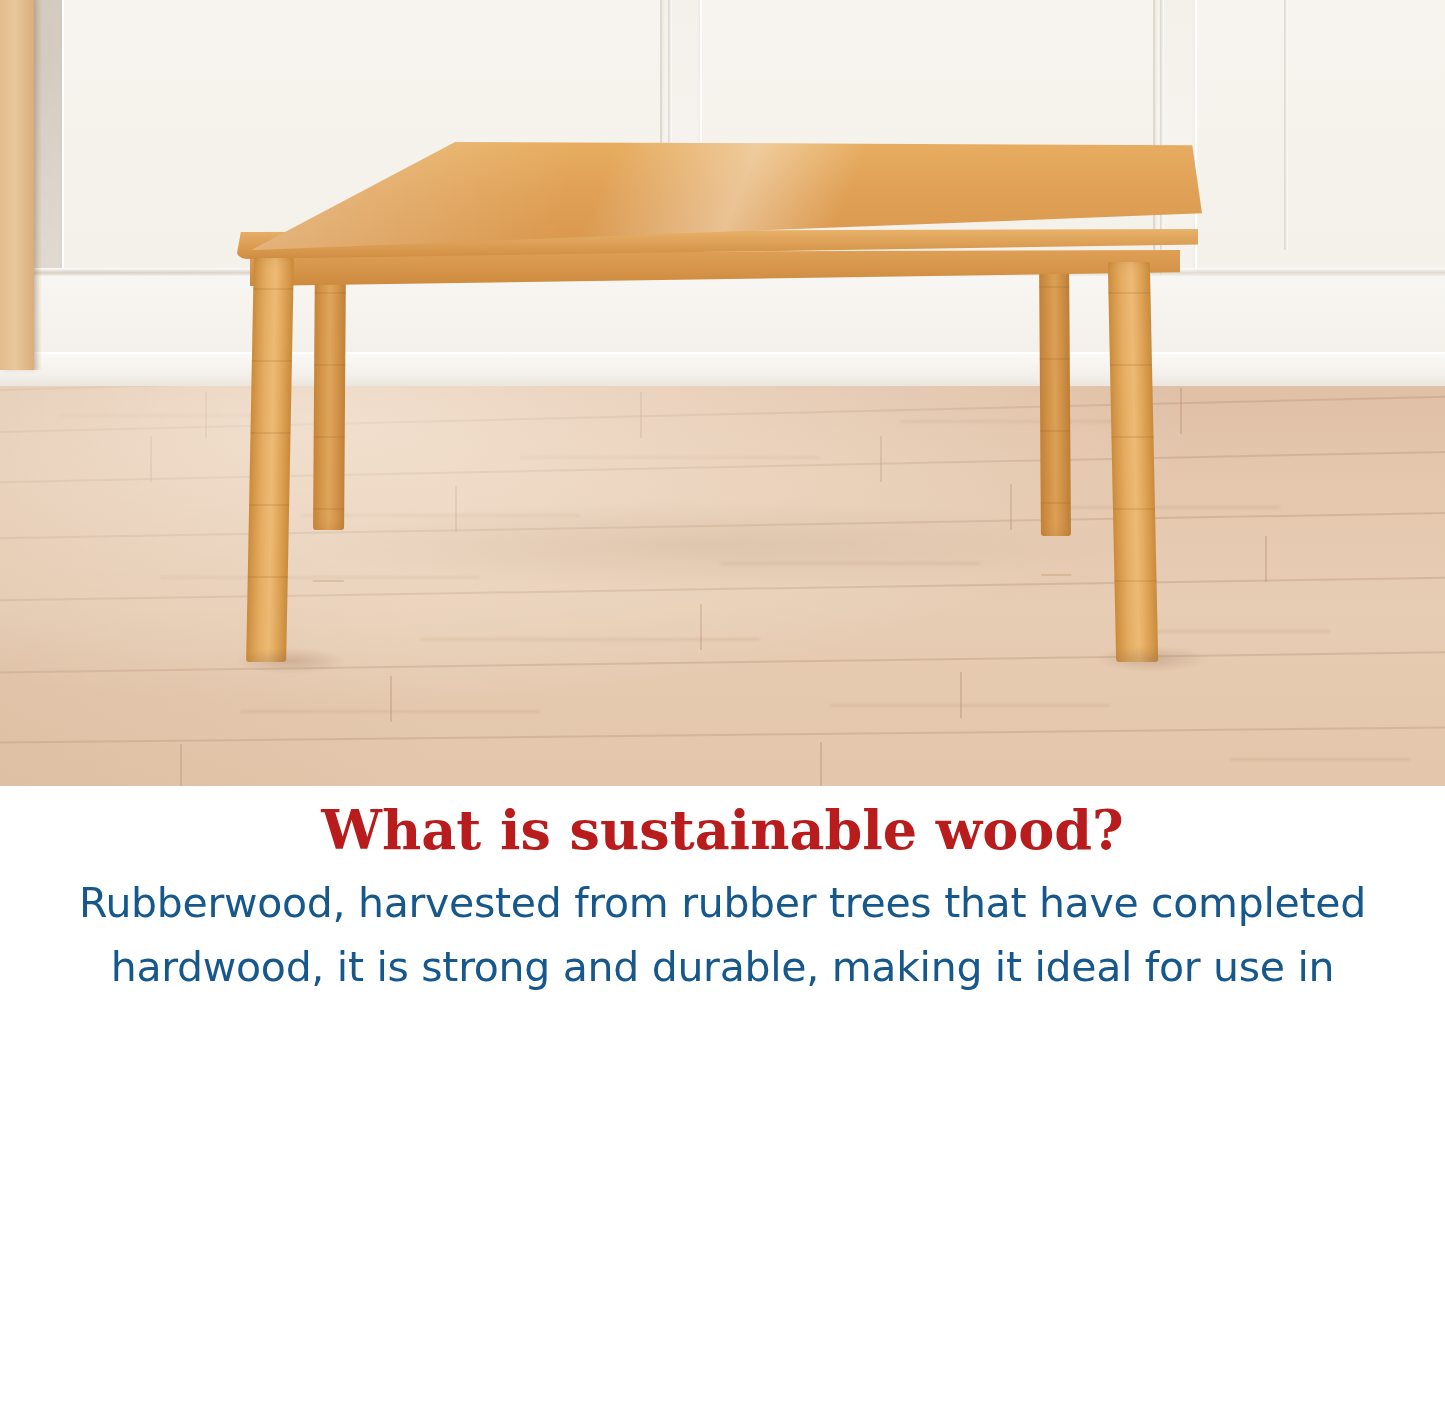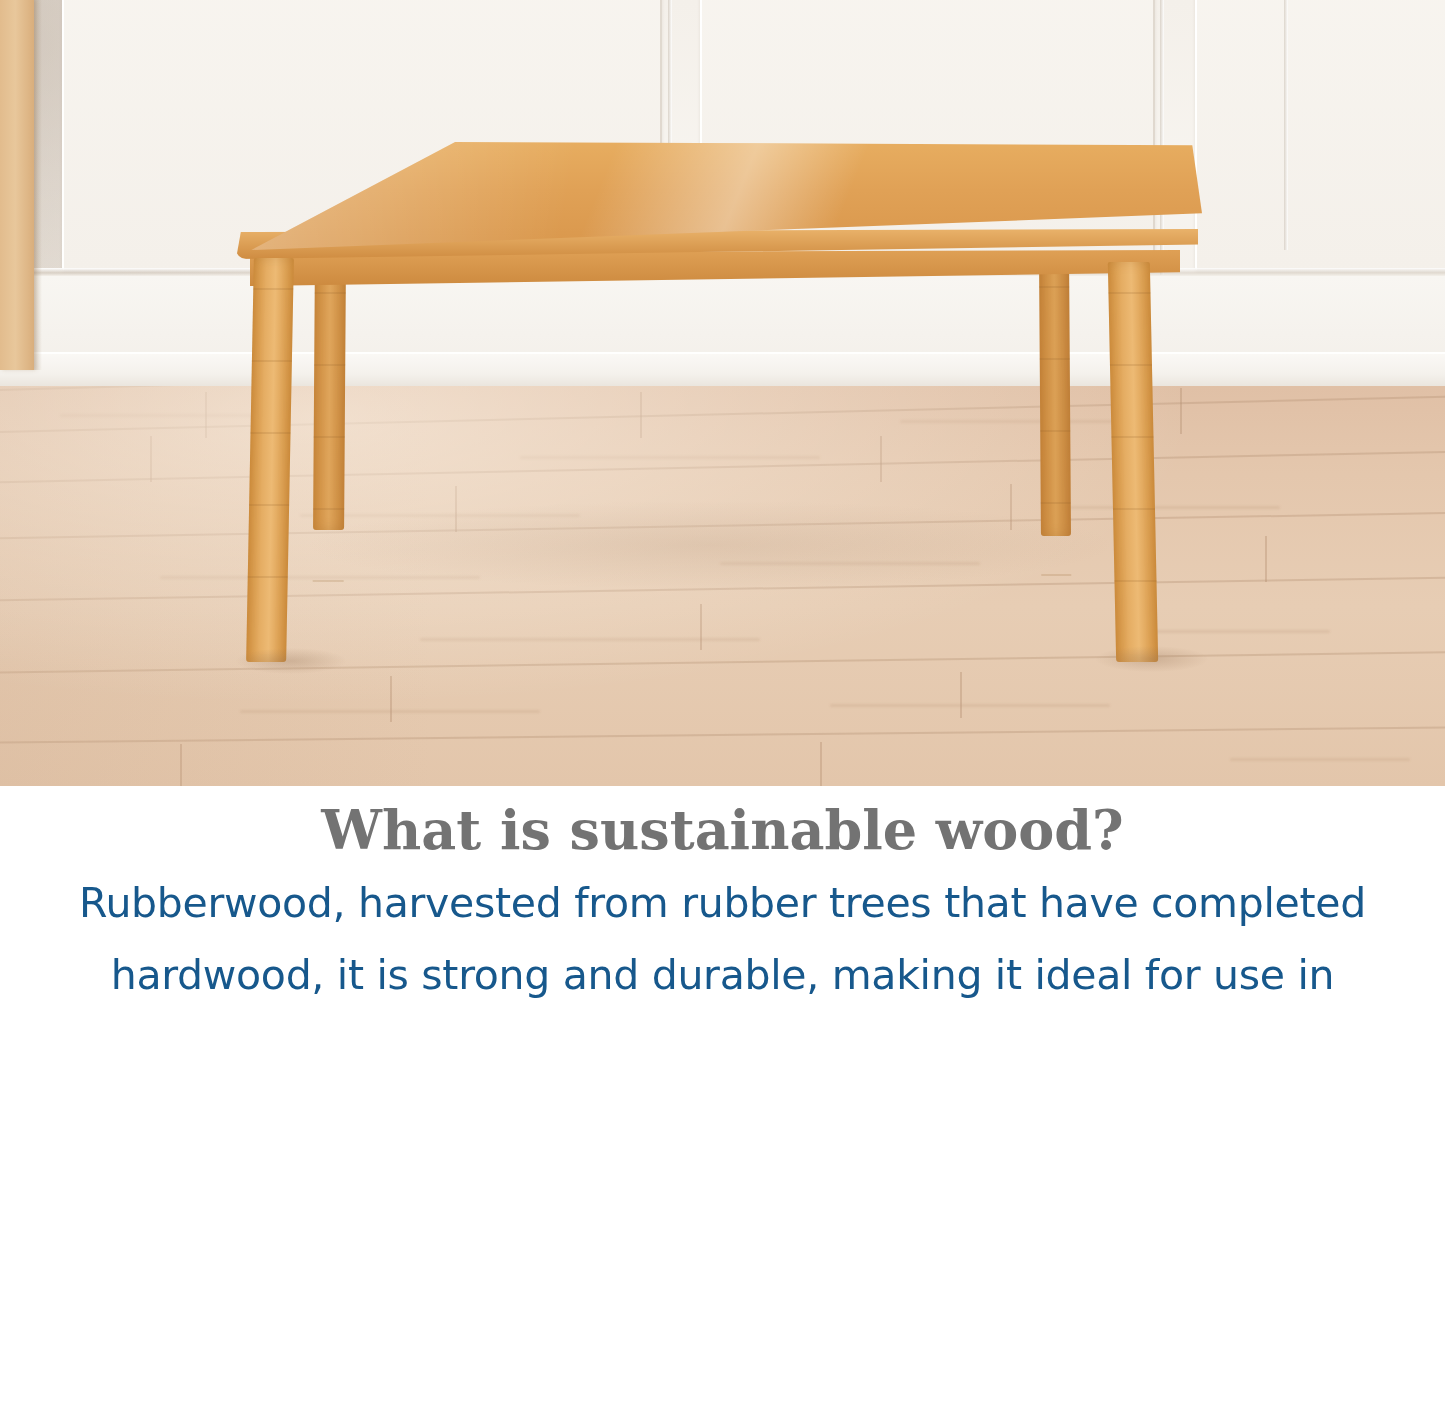--- a/index.html
+++ b/index.html
@@ -181,33 +181,33 @@
     line-height:1.02;
     letter-spacing:-1px;
     color:#1b6aa5;
   }
   .subhead {
     margin-top:16px;
     font-family:"DejaVu Serif", serif;
     font-weight:700;
     font-size:54px;
     line-height:1.05;
-    color:#737373;
+    color:#b91c1c;
   }
   .bodycopy {
     margin:12px auto 0;
     width:1360px;
     font-family:"DejaVu Sans", sans-serif;
     font-weight:400;
     font-size:41px;
     line-height:64px;
     color:#17588c;
     letter-spacing:-.3px;
   }
-  .bodycopy .ln { display:block;margin-top:8px; }
+  .bodycopy .ln { display:block; }
 </style>
 </head>
 <body>
 
 <div id="page">
 
   <div class="photo">
 
     <div class="wall">
       <div class="wall-shade"></div>

